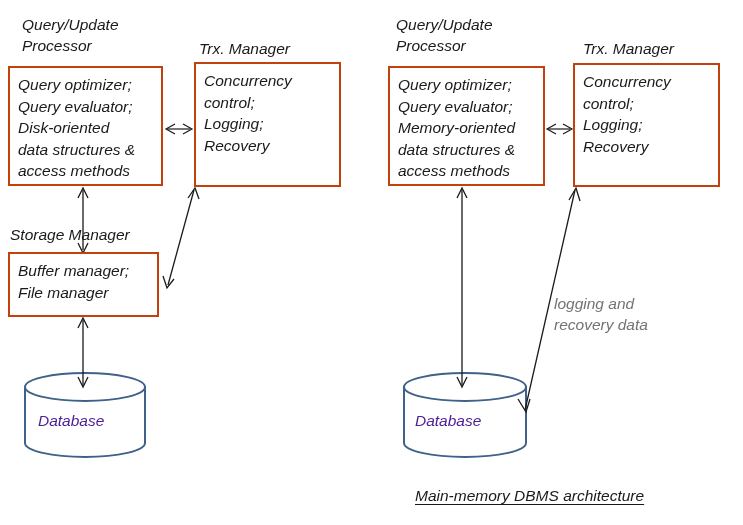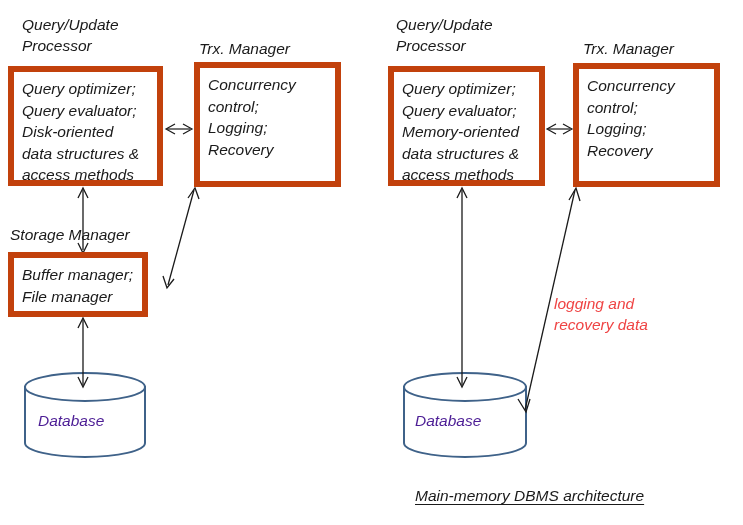--- a/index.html
+++ b/index.html
@@ -24,21 +24,21 @@
   }
   svg#wire {
     position: absolute;
     left: 0; top: 0;
     width: 743px;
     height: 525px;
     pointer-events: none;
   }
   .box {
     position: absolute;
-    border: 6px solid #c2410c;
+    border: 2px solid #c2410c;
     background: #ffffff;
     box-sizing: border-box;
     padding: 6px 0 0 8px;
     font-size: 15.5px;
     line-height: 21.5px;
     color: #1a1a1a;
     white-space: pre-line;
   }
   .heading {
     position: absolute;
@@ -50,21 +50,21 @@
   .cyl-label {
     position: absolute;
     font-size: 15.5px;
     color: #4c1d95;
     text-align: left;
   }
   .edge-label {
     position: absolute;
     font-size: 15.5px;
     line-height: 21px;
-    color: #ef4444;
+    color: #737373;
     white-space: pre-line;
   }
   .caption {
     position: absolute;
     font-size: 15.5px;
     color: #1a1a1a;
     text-decoration: underline;
     text-underline-offset: 3px;
   }
 </style>
@@ -149,21 +149,21 @@
 
   <div class="heading" style="left:199px; top:38px; width:150px;">Trx. Manager</div>
 
   <div class="box" style="left:194px; top:62px; width:147px; height:125px;">Concurrency
 control;
 Logging;
 Recovery</div>
 
   <div class="heading" style="left:10px; top:224px; width:200px;">Storage Manager</div>
 
-  <div class="box" style="left:8px; top:252px; width:140px; height:65px;">Buffer manager;
+  <div class="box" style="left:8px; top:252px; width:151px; height:65px;">Buffer manager;
 File manager</div>
 
   <div class="cyl-label" style="left:38px; top:412px; width:110px;">Database</div>
 
 
   <div class="heading" style="left:396px; top:14px; width:175px;">Query/Update
 Processor</div>
 
   <div class="box" style="left:388px; top:66px; width:157px; height:120px;">Query optimizer;
 Query evaluator;

